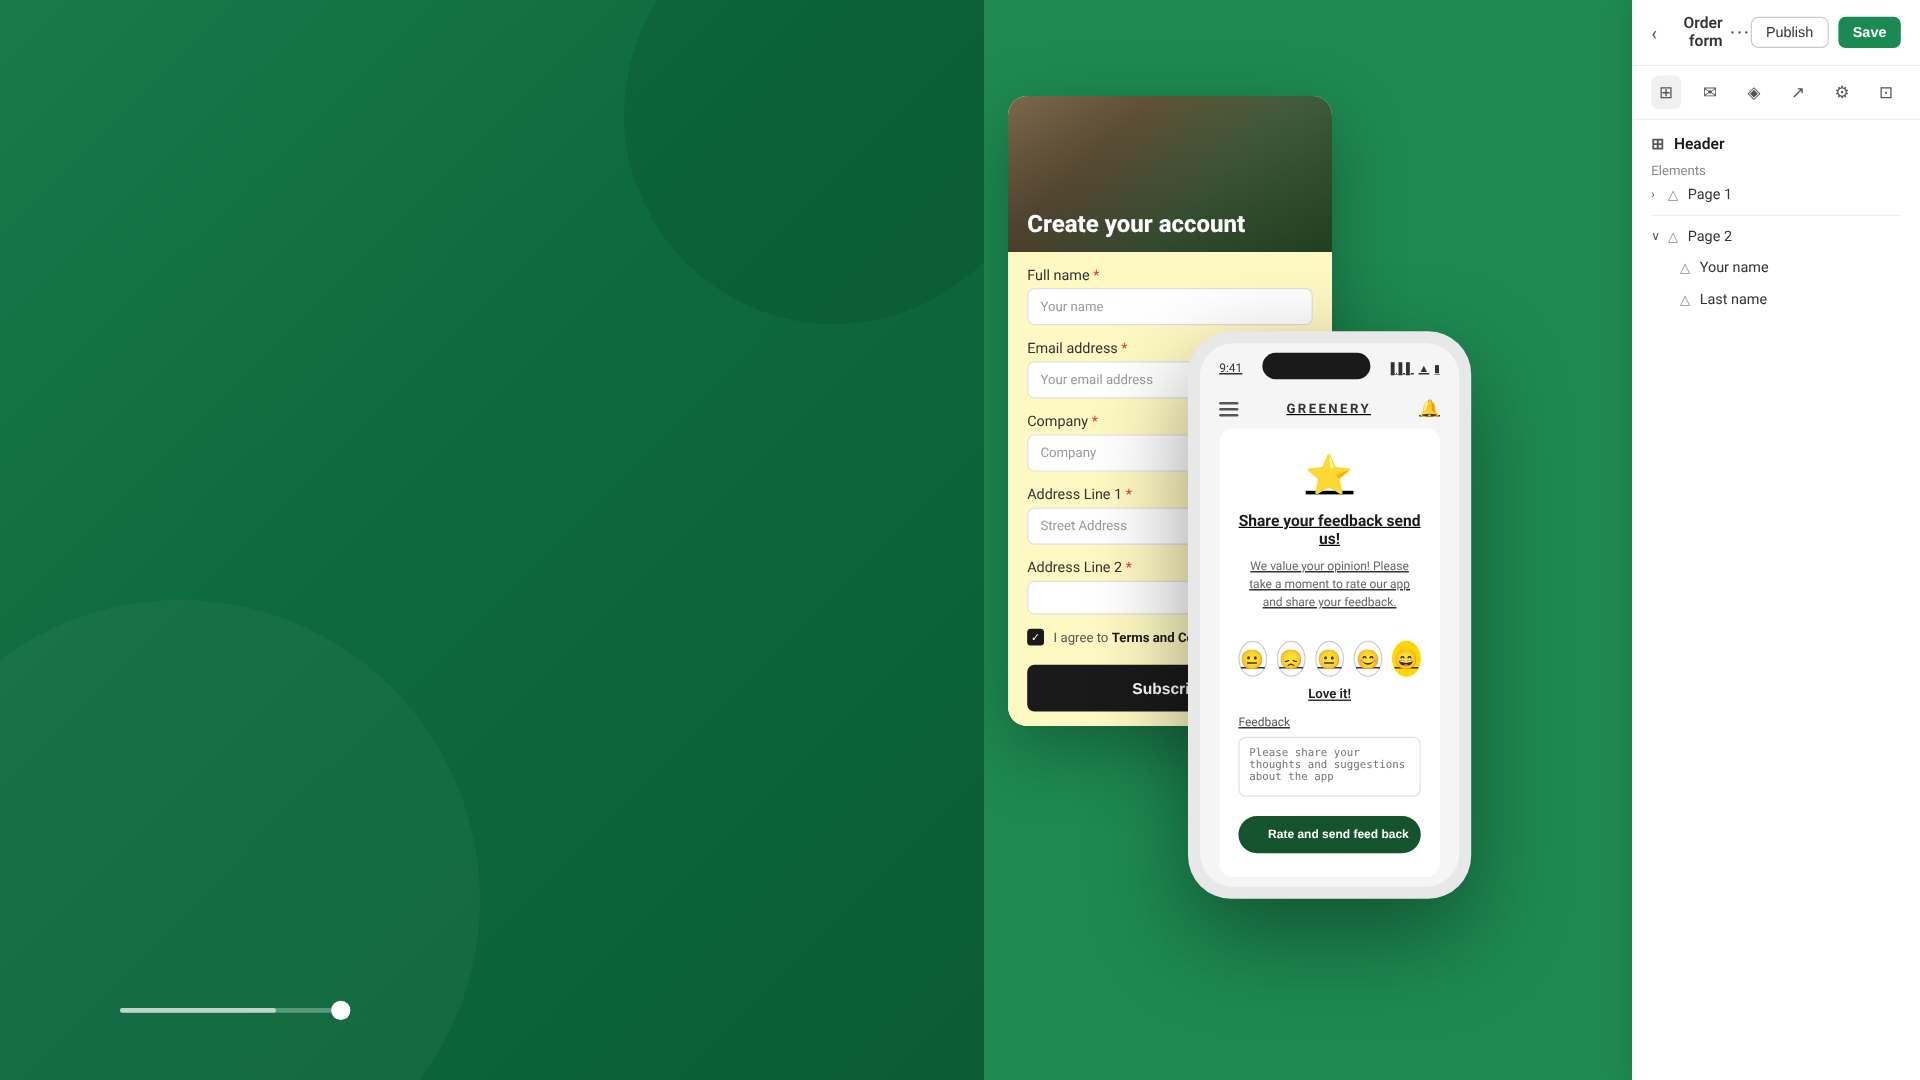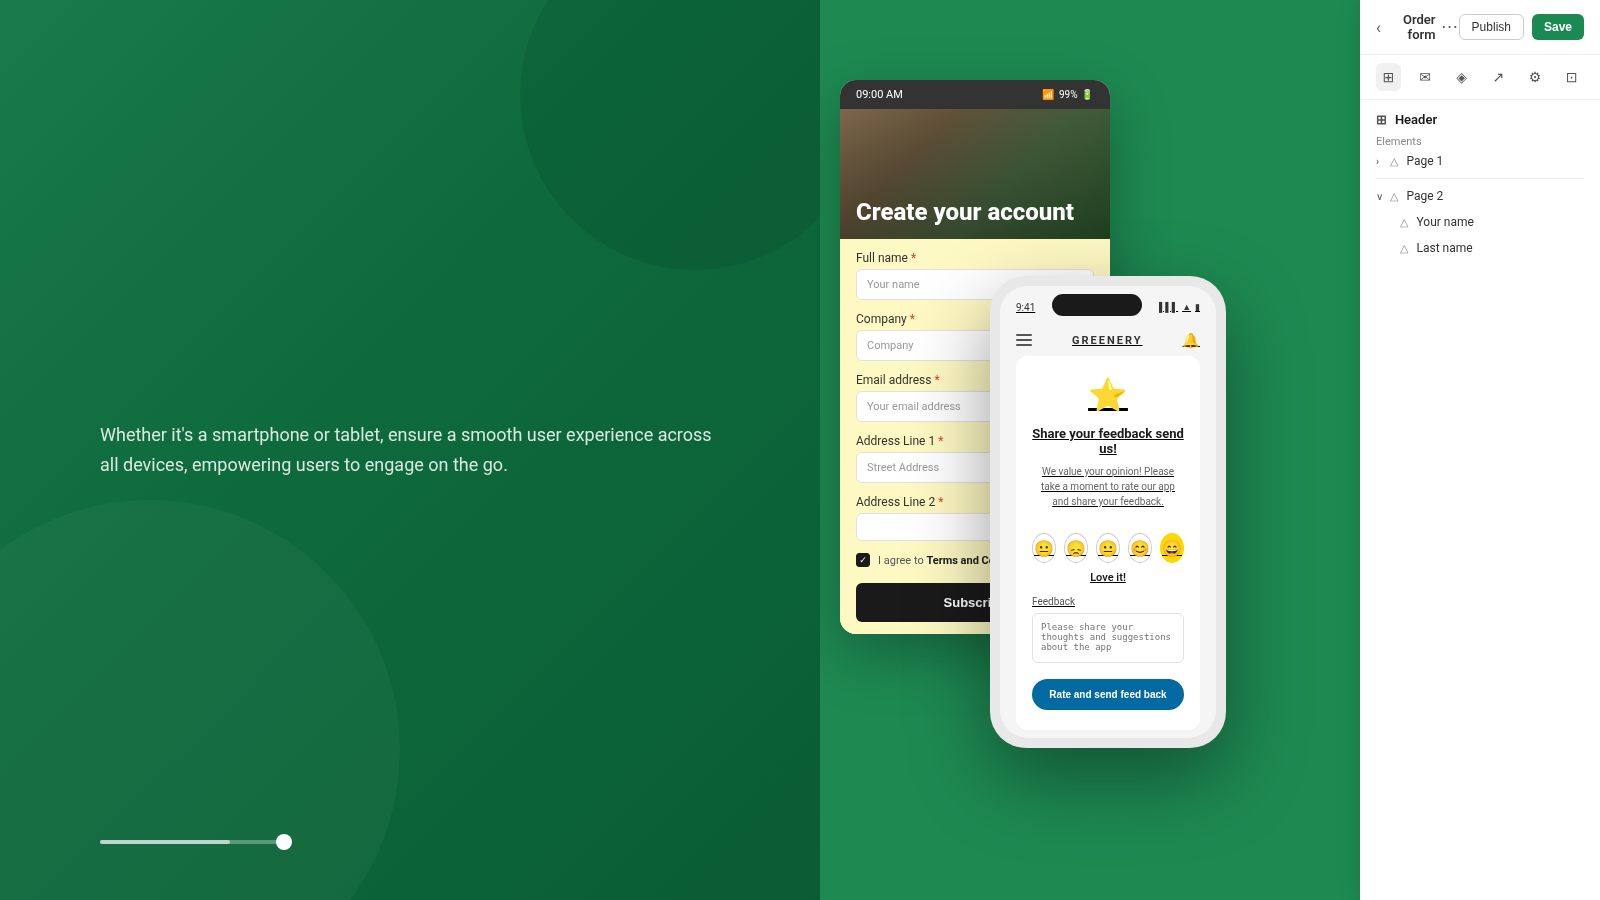--- a/index.html
+++ b/index.html
@@ -160,21 +160,21 @@
 
     .tablet-hero-image::before {
       content: '';
       position: absolute;
       inset: 0;
       background: linear-gradient(to bottom, rgba(0,0,0,0.1), rgba(0,0,0,0.3));
     }
 
     .tablet-hero-title {
       color: #fff;
-      font-size: 24px;
+      font-size: 20px;
       font-weight: 800;
       line-height: 1.2;
       position: relative;
       z-index: 1;
     }
 
     .tablet-form {
       padding: 12px 16px;
       background: #fef9c3;
     }
@@ -398,29 +398,30 @@
       border-radius: 6px;
       padding: 8px;
       font-size: 9px;
       color: #aaa;
       min-height: 50px;
       resize: none;
     }
 
     .rate-btn {
       width: 100%;
-      background: #0369a1;
+      background: #14532d;
       color: #fff;
       border: none;
       border-radius: 20px;
       padding: 10px;
       font-size: 10px;
       font-weight: 600;
       margin-top: 12px;
       cursor: pointer;
+      text-align: right;
     }
 
     
     .right-sidebar {
       position: absolute;
       right: 0;
       top: 0;
       width: 240px;
       height: 900px;
       background: #fff;
@@ -585,67 +586,58 @@
 
     .right-panel-content {
       flex: 1;
       position: relative;
     }
   </style>
 </head>
 <body>
 
 <div class="left-panel">
-  <p class="hero-description">Whether it's a smartphone or tablet, ensure a smooth user experience across all devices, empowering users to engage on the go.</p>
 
   <div class="progress-bar-container">
     <div class="progress-bar-track">
       <div class="progress-bar-fill"></div>
     </div>
     <div class="progress-dot"></div>
   </div>
 </div>
 
 <div class="right-panel">
   <div class="right-panel-content">
 
     <div class="tablet-mockup">
-      <div class="tablet-status-bar">
-        <span>09:00 AM</span>
-        <div class="tablet-status-icons">
-          <span>📶</span>
-          <span>99%</span>
-          <span>🔋</span>
-        </div>
-      </div>
 
       <div class="tablet-hero-image">
         <div class="tablet-hero-title">Create your account</div>
       </div>
 
       <div class="tablet-form">
         <div class="form-field">
           <label class="form-label">
             Full name <span class="required">*</span>
           </label>
           <div class="form-input">Your name</div>
         </div>
 
         <div class="form-field">
           <label class="form-label">
+            Email address <span class="required">*</span>
+          </label>
+          <div class="form-input">Your email address</div>
+        </div>
+
+        <div class="form-field">
+          <label class="form-label">
             Company <span class="required">*</span>
           </label>
           <div class="form-input">Company</div>
-        </div>
-
-        <div class="form-field">
-          <label class="form-label">
-            Email address <span class="required">*</span>
-          </label>
-          <div class="form-input">Your email address</div>
         </div>
 
         <div class="form-field">
           <label class="form-label">
             Address Line 1 <span class="required">*</span>
           </label>
           <div class="form-input">Street Address</div>
         </div>
 
         <div class="form-field">

